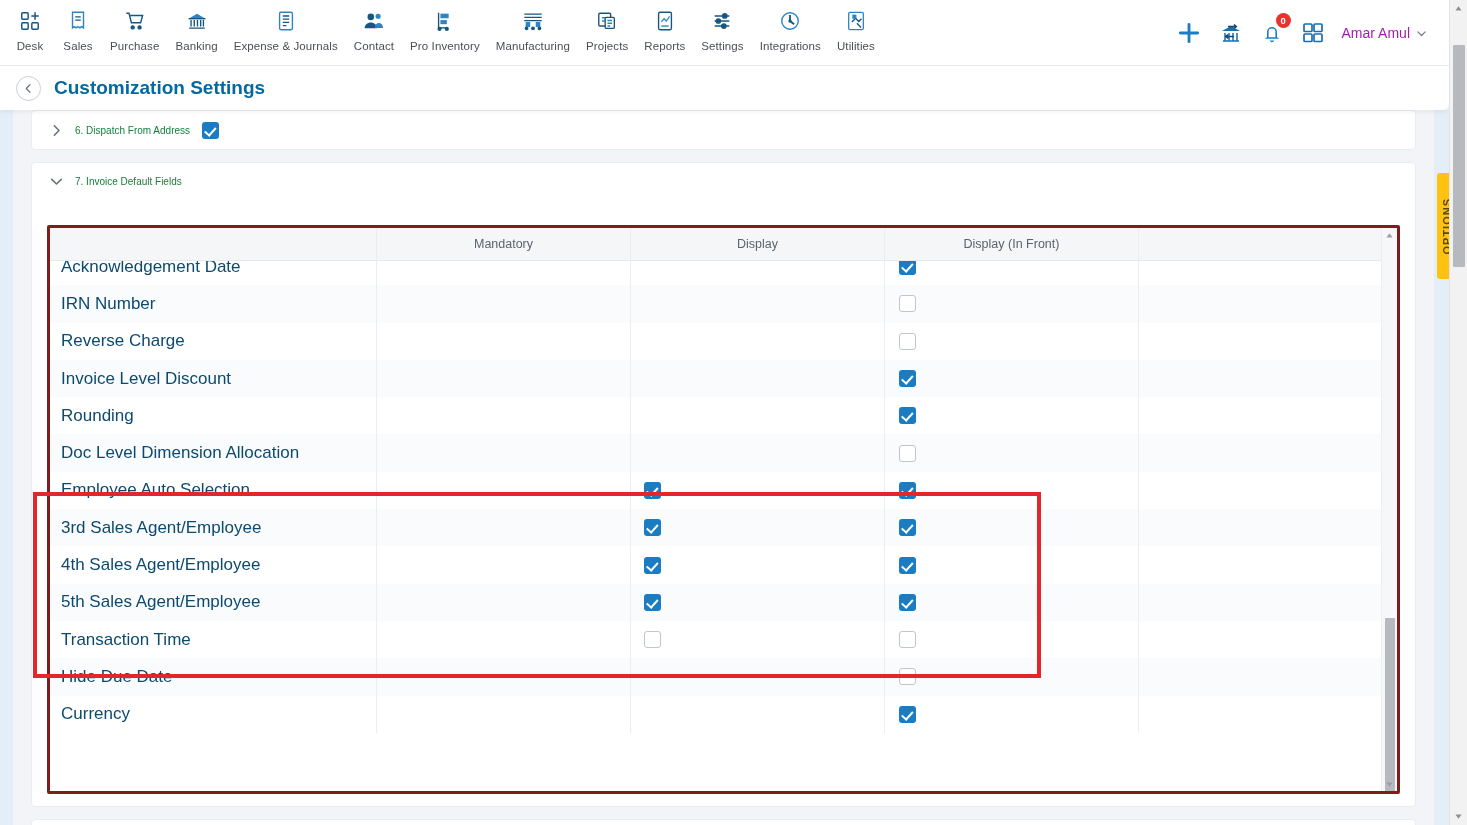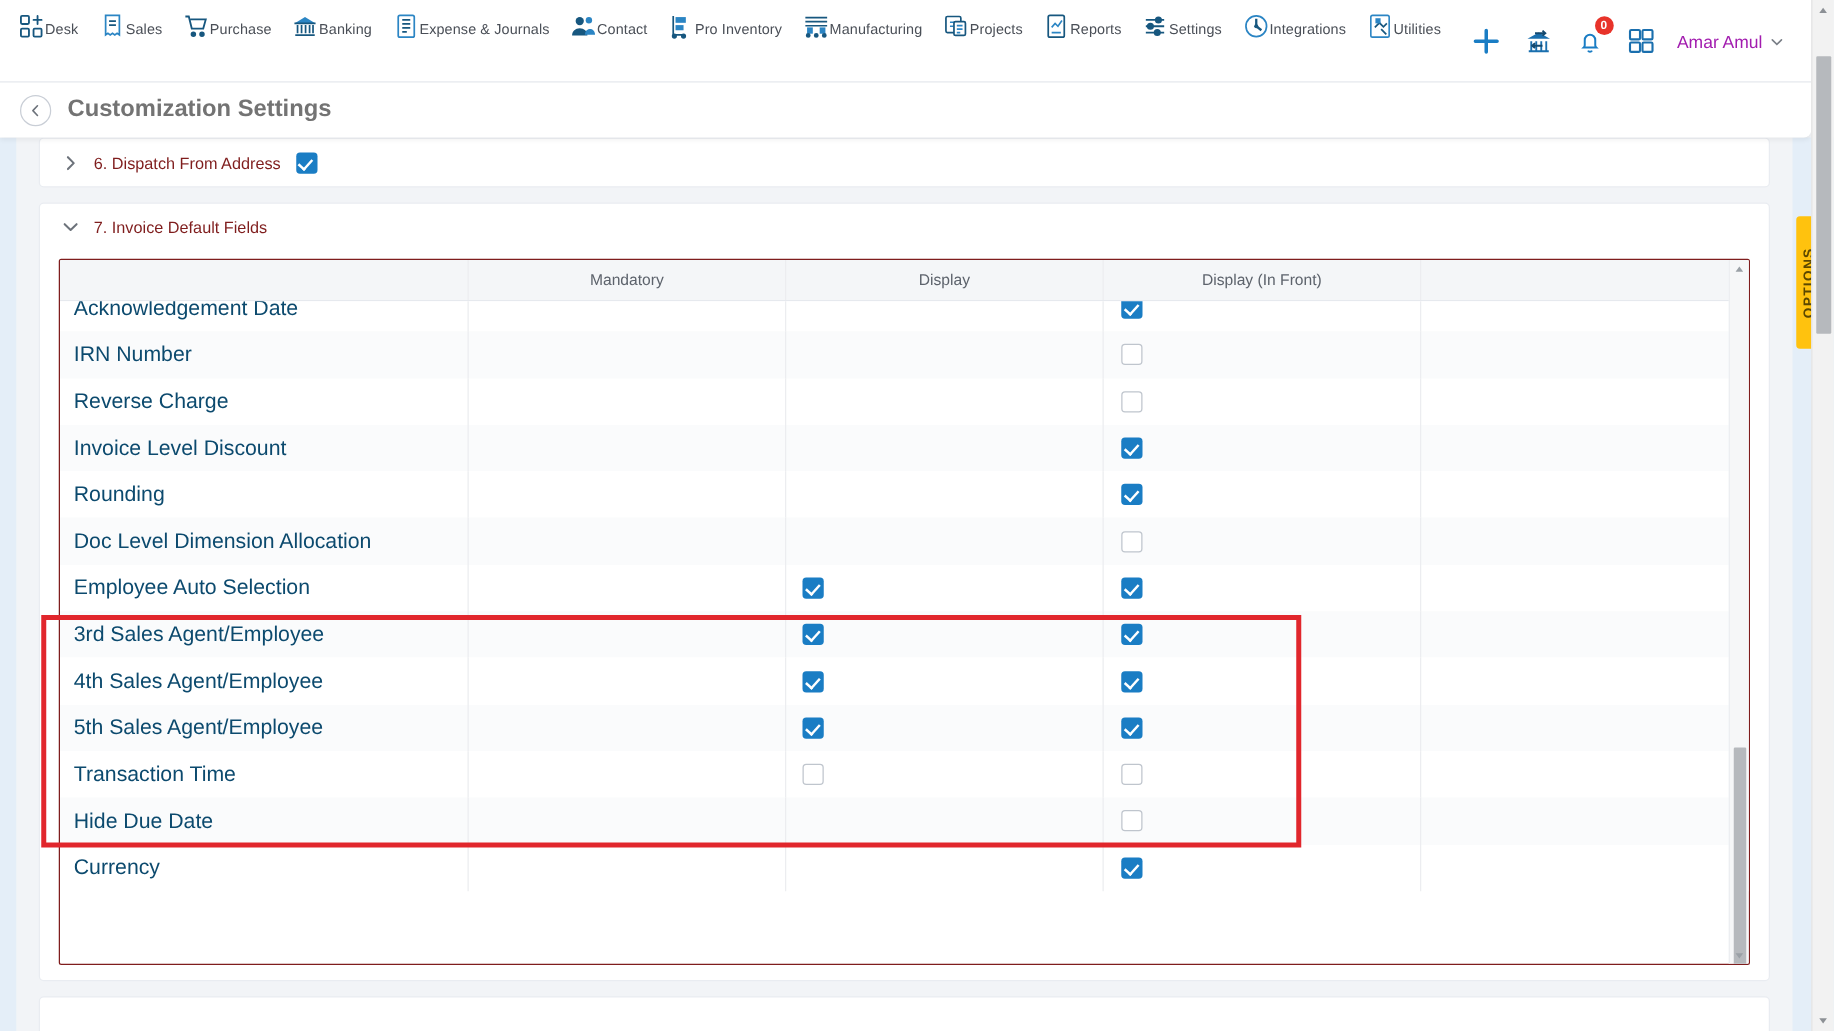--- a/index.html
+++ b/index.html
@@ -11,21 +11,21 @@
   }
 
   
   .topbar{
     position:absolute; left:0; top:0; width:1449px; height:66px;
     background:#ffffff; display:flex; align-items:flex-start;
     border-bottom:1px solid #e6e9ee; z-index:20;
   }
   .nav-items{ display:flex; align-items:flex-start; padding-left:6px; padding-top:7px;}
   .nav-item{
-    display:flex; flex-direction:row; align-items:center; justify-content:flex-start;
+    display:flex; flex-direction:column; align-items:center; justify-content:flex-start;
     padding:0 8px; min-width:48px; cursor:pointer;
   }
   .nav-item .ico{ height:28px; display:flex; align-items:center; justify-content:center; }
   .nav-item .lbl{
     margin-top:5px; font-size:11.5px; color:#4a4f57; white-space:nowrap;
     letter-spacing:.1px;
   }
   .topright{
     margin-left:auto; display:flex; align-items:center; gap:17px;
     padding-right:22px; height:66px;
@@ -43,59 +43,59 @@
     position:absolute; left:0; top:66px; width:1449px; height:44px;
     background:#ffffff; display:flex; align-items:center; padding-left:16px;
     border-radius:0 0 6px 0; z-index:15;
     box-shadow:0 2px 4px rgba(0,0,0,0.06);
   }
   .backbtn{
     width:25px; height:25px; border-radius:50%; border:1px solid #c9ced6;
     display:flex; align-items:center; justify-content:center; cursor:pointer;
     background:#fff; flex:none;
   }
-  .pagetitle{ margin-left:13px; font-size:19px; color:#737373; font-weight:600; }
+  .pagetitle{ margin-left:13px; font-size:19px; color:#0369a1; font-weight:600; }
 
   
   .leftrail{
     position:absolute; left:0; top:110px; width:13px; height:715px;
     background:#e4eef8; z-index:5;
   }
 
   
   .content{
     position:absolute; left:13px; top:110px; width:1421px; height:715px;
     background:#f2f4f7; overflow:hidden;
   }
   .panel{
     background:#fff; border:1px solid #e9ecf1; border-radius:4px;
     margin:0 18px 12px 18px;
   }
   .sec-head{
     height:38px; display:flex; align-items:center; padding-left:18px; gap:12px;
     cursor:pointer;
   }
-  .sec-title{ font-size:13px; color:#7f1d1d; }
+  .sec-title{ font-size:10px; color:#15803d; }
   .chev{ width:13px; height:13px; flex:none; }
 
   .cb {
     width:17px; height:17px; border-radius:3px; flex:none;
     display:inline-block; vertical-align:middle; position:relative;
   }
   .cb.on{ background:#1a7dc4; }
   .cb.off{ background:#fff; border:1px solid #bfc5cd; }
   .cb.on::after{
     content:""; position:absolute; left:4.5px; top:3px; width:5px; height:8.5px;
     border:solid #fff; border-width:0 2px 2px 0; transform:rotate(42deg);
   }
 
   
   .tablewrap{
-    margin:7px 15px 12px 15px; position:relative;
-    border:1px solid #7f1d1d; border-radius:2px; overflow:hidden;
+    margin:25px 15px 12px 15px; position:relative;
+    border:3px solid #7f1d1d; border-radius:2px; overflow:hidden;
   }
   .thead{
     display:flex; height:33px; background:#f4f6f8; border-bottom:1px solid #e6e9ee;
   }
   .tbody-clip{ height:530px; overflow:hidden; position:relative; }
   .tbody{ position:relative; top:-13px; }
   .trow{ display:flex; height:37.3px; align-items:center; }
   .trow:nth-child(odd){ background:#ffffff; }
   .trow:nth-child(even){ background:#fafbfc; }
   .tc{ height:100%; display:flex; align-items:center; flex:none; }

